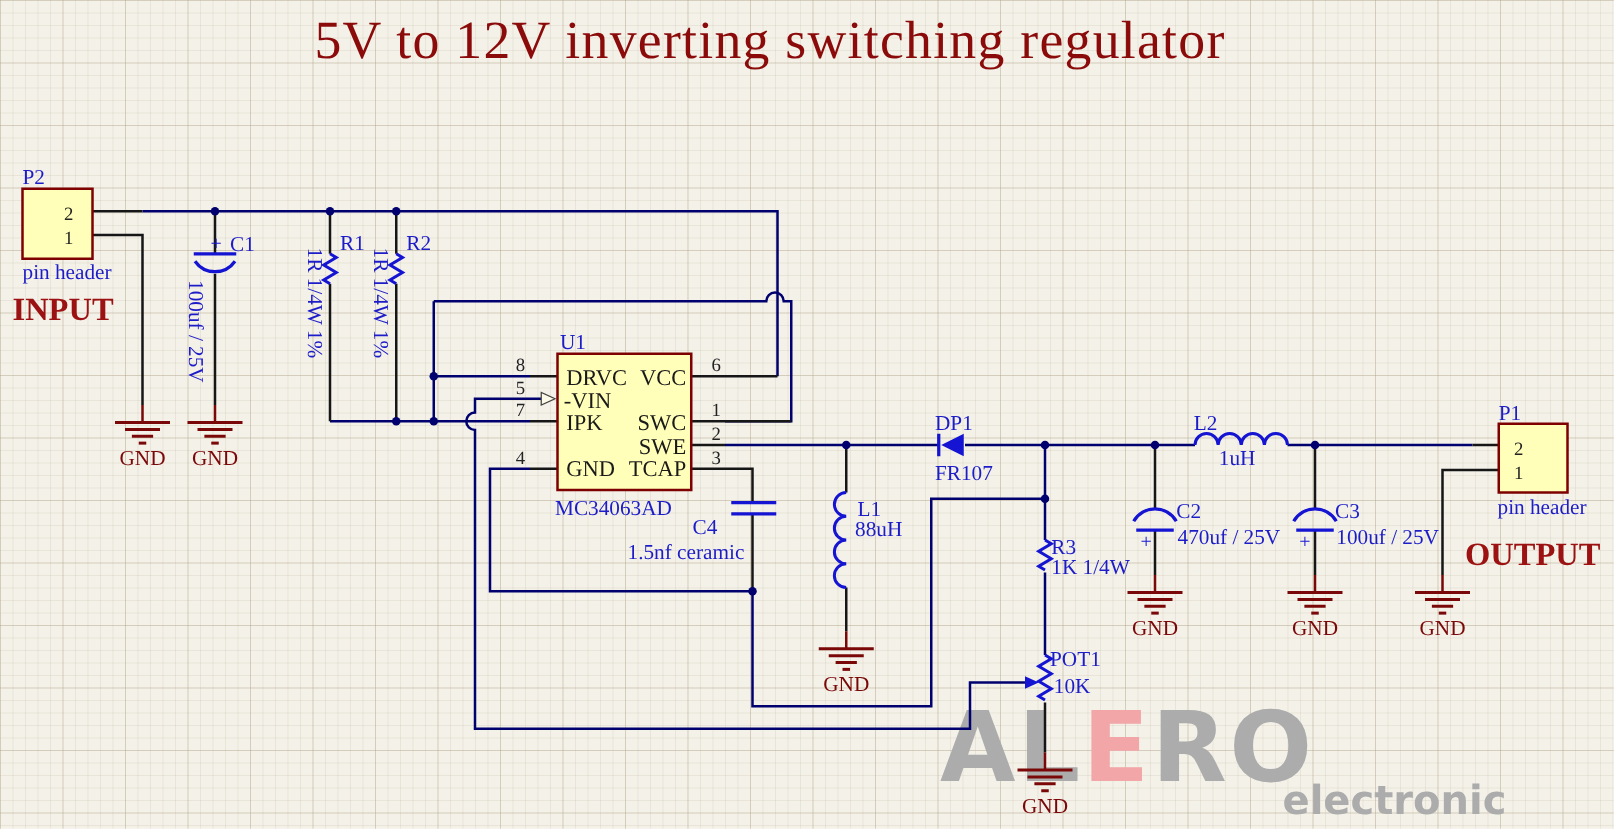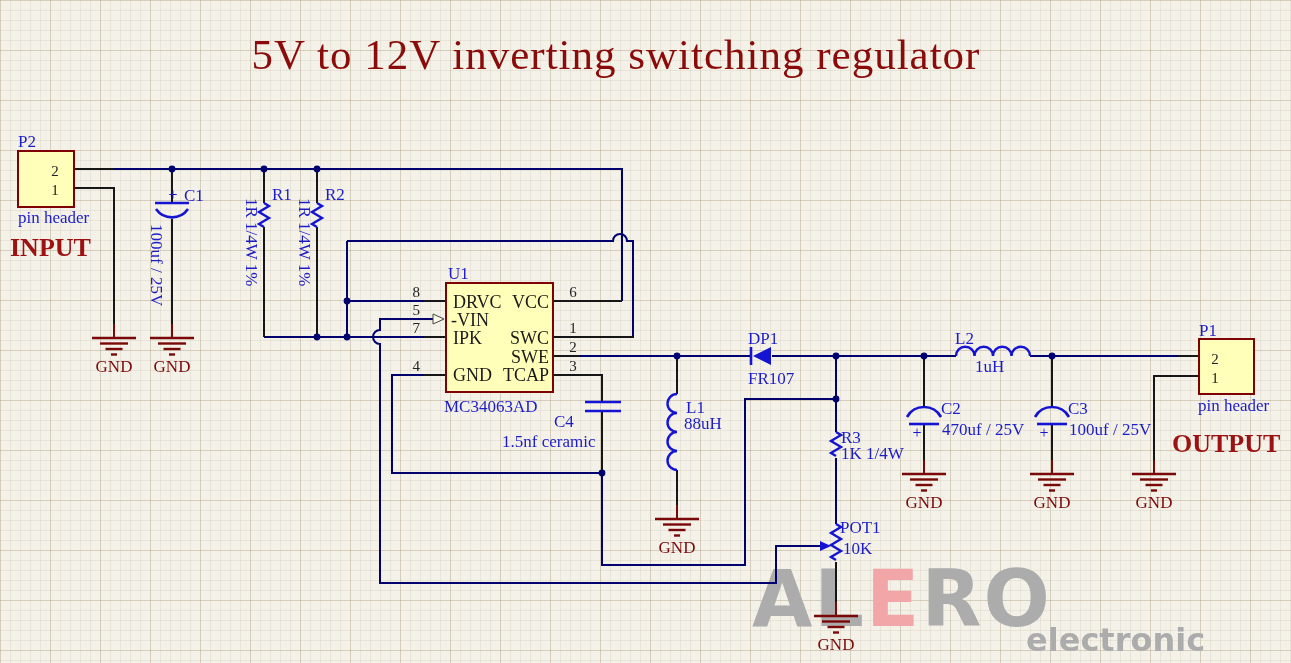--- a/index.html
+++ b/index.html
@@ -8,21 +8,21 @@
     position:relative;width:1291px;height:663px;overflow:hidden;
     background-color:#F3F1E8;
     background-image:
       linear-gradient(to right, rgba(166,152,120,.30) 1px, transparent 1px),
       linear-gradient(to bottom, rgba(166,152,120,.30) 1px, transparent 1px),
       linear-gradient(to right, rgba(170,150,125,.14) 1px, transparent 1px),
       linear-gradient(to bottom, rgba(170,150,125,.14) 1px, transparent 1px);
     background-size:50px 50px,50px 50px,10px 10px,10px 10px;
   }
   .titlewrap{position:absolute;left:0;top:0;width:1232px;text-align:center;}
-  .title{margin-top:30px;font-size:43px;color:#8B0A0A;letter-spacing:1px;}
+  .title{margin-top:8px;font-size:43px;color:#8B0A0A;letter-spacing:1px;}
   .subtitle{margin-top:8px;font-size:23px;color:#8B1414;white-space:pre;}
   .wm{position:absolute;left:752px;top:560px;font-family:"DejaVu Sans",sans-serif;
       font-weight:bold;font-size:78px;color:#ACACAC;letter-spacing:2px;line-height:1;}
   .wm .wm-e{color:#F2A6A8;}
   .wm-sub{position:absolute;left:1026px;top:624px;font-family:"DejaVu Sans",sans-serif;
       font-weight:bold;font-size:32px;color:#ACACAC;line-height:1;}
   svg{position:absolute;left:0;top:0;}
   svg text{font-family:"Liberation Serif",serif;}
   .desig{fill:#1C1CC8;font-size:17px;}
   .pinnum{fill:#222222;font-size:15px;}

